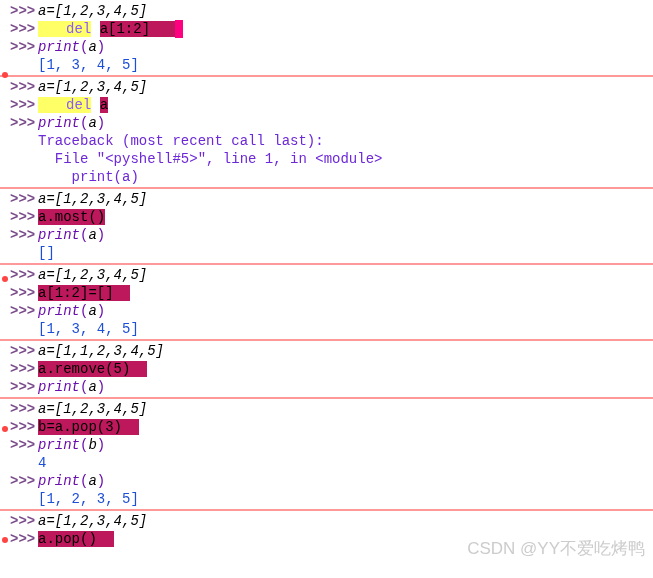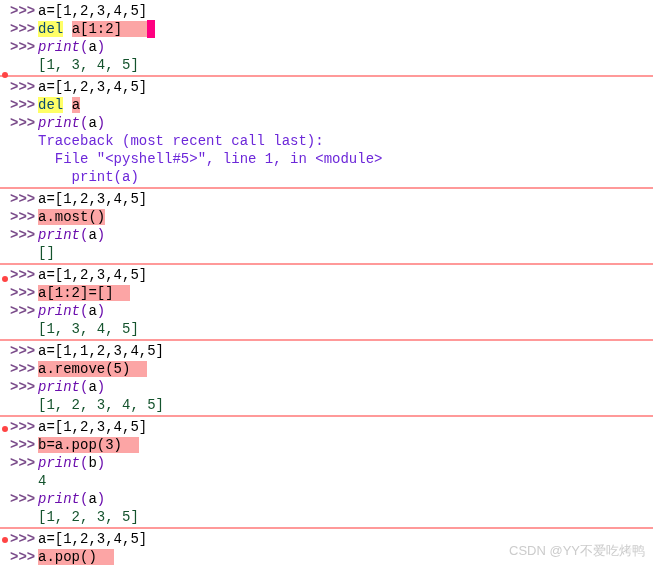--- a/index.html
+++ b/index.html
@@ -28,48 +28,48 @@
       padding-left: 10px;
       flex-shrink: 0;
     }
     .prompt {
       color: #7a4b8a;
       font-weight: bold;
     }
     .code-col {
       flex: 1;
     }
-    .kw-del { color: #0c4a6e; background: #ffff66; }
-    .hl { background: #fca5a5; text-align: right; }
+    .kw-del { color: #8b5cf6; background: #ffff66; padding-left: 28px; }
+    .hl { background: #be185d; text-align: right; }
     .cursor-bar { background: #ff0080; color: #ff0080; display: inline-block; width: 8px; }
-    .var { color: #000000; }
+    .var { color: #000000; font-style: italic; }
     .func { color: #6a0dad; font-style: italic; }
     .paren { color: #6a0dad; }
-    .out-blue { color: #14532d; }
+    .out-blue { color: #1d4ed8; }
     .err { color: #6d28d9; }
     .divider {
       border: none;
       border-top: 2px solid #ff9999;
       margin: 1px 0;
       width: 100%;
     }
     .dot {
       position: absolute;
       width: 6px;
       height: 6px;
       background: #ff4444;
       border-radius: 50%;
       left: 2px;
     }
     .watermark {
       position: absolute;
       bottom: 18px;
       right: 8px;
       color: #cccccc;
-      font-size: 13px;
+      font-size: 17px;
       font-family: Arial, sans-serif;
     }
   </style>
 </head>
 <body>
 
 <div class="console" id="console">
     <div class="line"><span class="prompt-col"><span class="prompt">&gt;&gt;&gt;</span></span><span class="code-col"><span class="var">a=[1,2,3,4,5]</span></span></div>
     <div class="line"><span class="prompt-col"><span class="prompt">&gt;&gt;&gt;</span></span><span class="code-col"><span class="kw-del">del</span><span class="var"> </span><span class="hl">a[1:2]</span><span class="hl">   </span><span class="cursor-bar"> </span></span></div>
     <div class="line"><span class="prompt-col"><span class="prompt">&gt;&gt;&gt;</span></span><span class="code-col"><span class="func">print</span><span class="paren">(</span><span class="var">a</span><span class="paren">)</span></span></div>
@@ -88,21 +88,20 @@
     <div class="line"><span class="prompt-col"></span><span class="code-col"><span class="out-blue">[]</span></span></div>
     <hr class="divider">
     <div class="line"><span class="prompt-col"><span class="prompt">&gt;&gt;&gt;</span></span><span class="code-col"><span class="var">a=[1,2,3,4,5]</span></span></div>
     <div class="line"><span class="prompt-col"><span class="prompt">&gt;&gt;&gt;</span></span><span class="code-col"><span class="hl">a[1:2]=[]</span><span class="hl">  </span></span></div>
     <div class="line"><span class="prompt-col"><span class="prompt">&gt;&gt;&gt;</span></span><span class="code-col"><span class="func">print</span><span class="paren">(</span><span class="var">a</span><span class="paren">)</span></span></div>
     <div class="line"><span class="prompt-col"></span><span class="code-col"><span class="out-blue">[1, 3, 4, 5]</span></span></div>
     <hr class="divider">
     <div class="line"><span class="prompt-col"><span class="prompt">&gt;&gt;&gt;</span></span><span class="code-col"><span class="var">a=[1,1,2,3,4,5]</span></span></div>
     <div class="line"><span class="prompt-col"><span class="prompt">&gt;&gt;&gt;</span></span><span class="code-col"><span class="hl">a.remove(5)</span><span class="hl">  </span></span></div>
     <div class="line"><span class="prompt-col"><span class="prompt">&gt;&gt;&gt;</span></span><span class="code-col"><span class="func">print</span><span class="paren">(</span><span class="var">a</span><span class="paren">)</span></span></div>
-    <div class="line"><span class="prompt-col"></span><span class="code-col"><span class="out-blue">[1, 2, 3, 4, 5]</span></span></div>
     <hr class="divider">
     <div class="line"><span class="prompt-col"><span class="prompt">&gt;&gt;&gt;</span></span><span class="code-col"><span class="var">a=[1,2,3,4,5]</span></span></div>
     <div class="line"><span class="prompt-col"><span class="prompt">&gt;&gt;&gt;</span></span><span class="code-col"><span class="hl">b=a.pop(3)</span><span class="hl">  </span></span></div>
     <div class="line"><span class="prompt-col"><span class="prompt">&gt;&gt;&gt;</span></span><span class="code-col"><span class="func">print</span><span class="paren">(</span><span class="var">b</span><span class="paren">)</span></span></div>
     <div class="line"><span class="prompt-col"></span><span class="code-col"><span class="out-blue">4</span></span></div>
     <div class="line"><span class="prompt-col"><span class="prompt">&gt;&gt;&gt;</span></span><span class="code-col"><span class="func">print</span><span class="paren">(</span><span class="var">a</span><span class="paren">)</span></span></div>
     <div class="line"><span class="prompt-col"></span><span class="code-col"><span class="out-blue">[1, 2, 3, 5]</span></span></div>
     <hr class="divider">
     <div class="line"><span class="prompt-col"><span class="prompt">&gt;&gt;&gt;</span></span><span class="code-col"><span class="var">a=[1,2,3,4,5]</span></span></div>
     <div class="line"><span class="prompt-col"><span class="prompt">&gt;&gt;&gt;</span></span><span class="code-col"><span class="hl">a.pop()</span><span class="hl">  </span></span></div>

